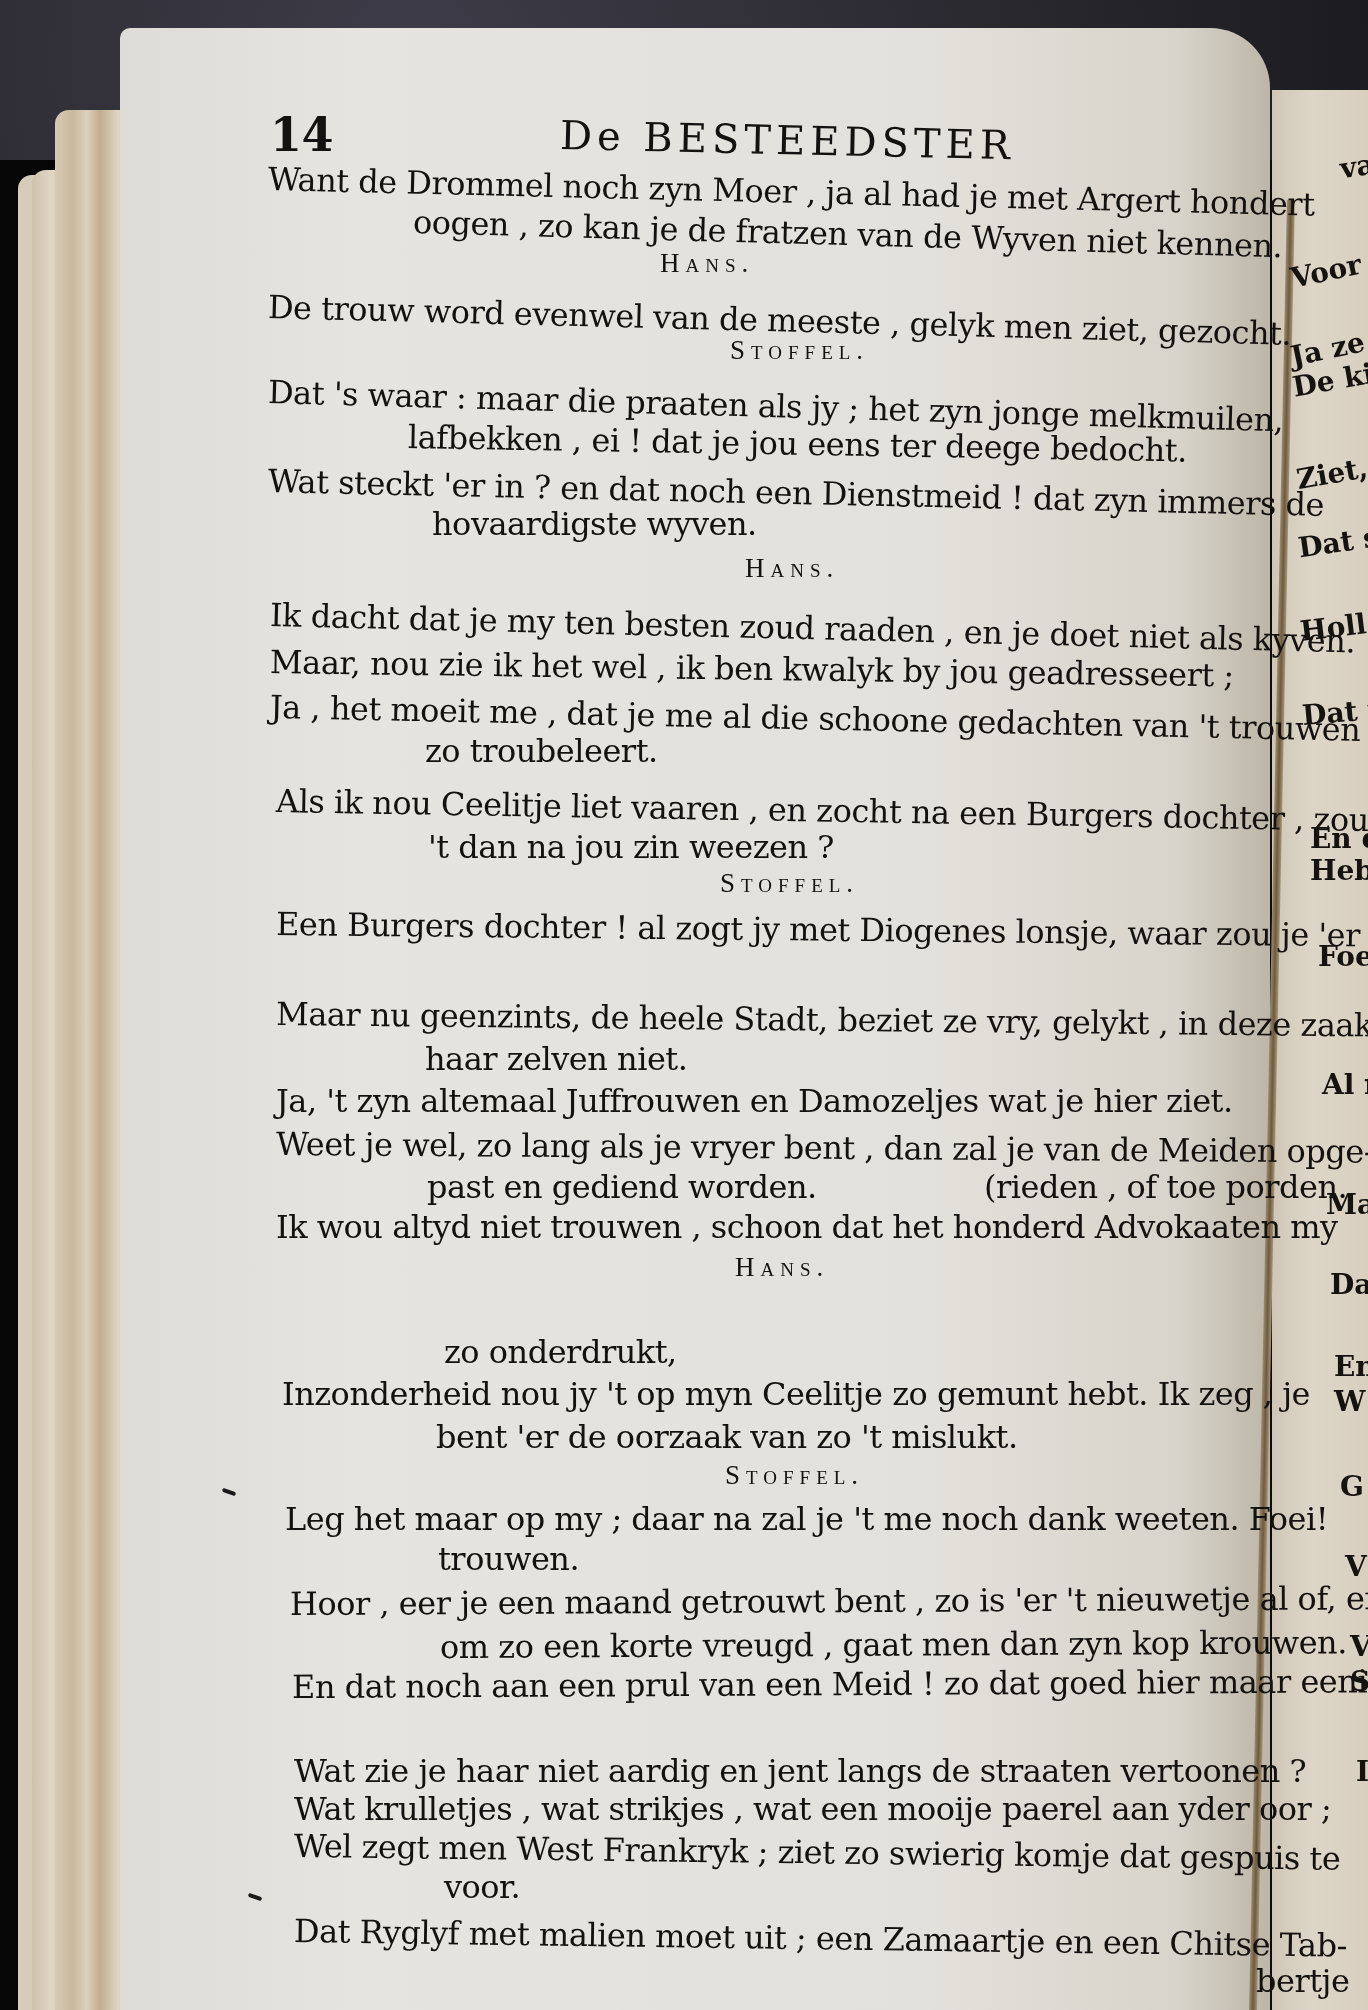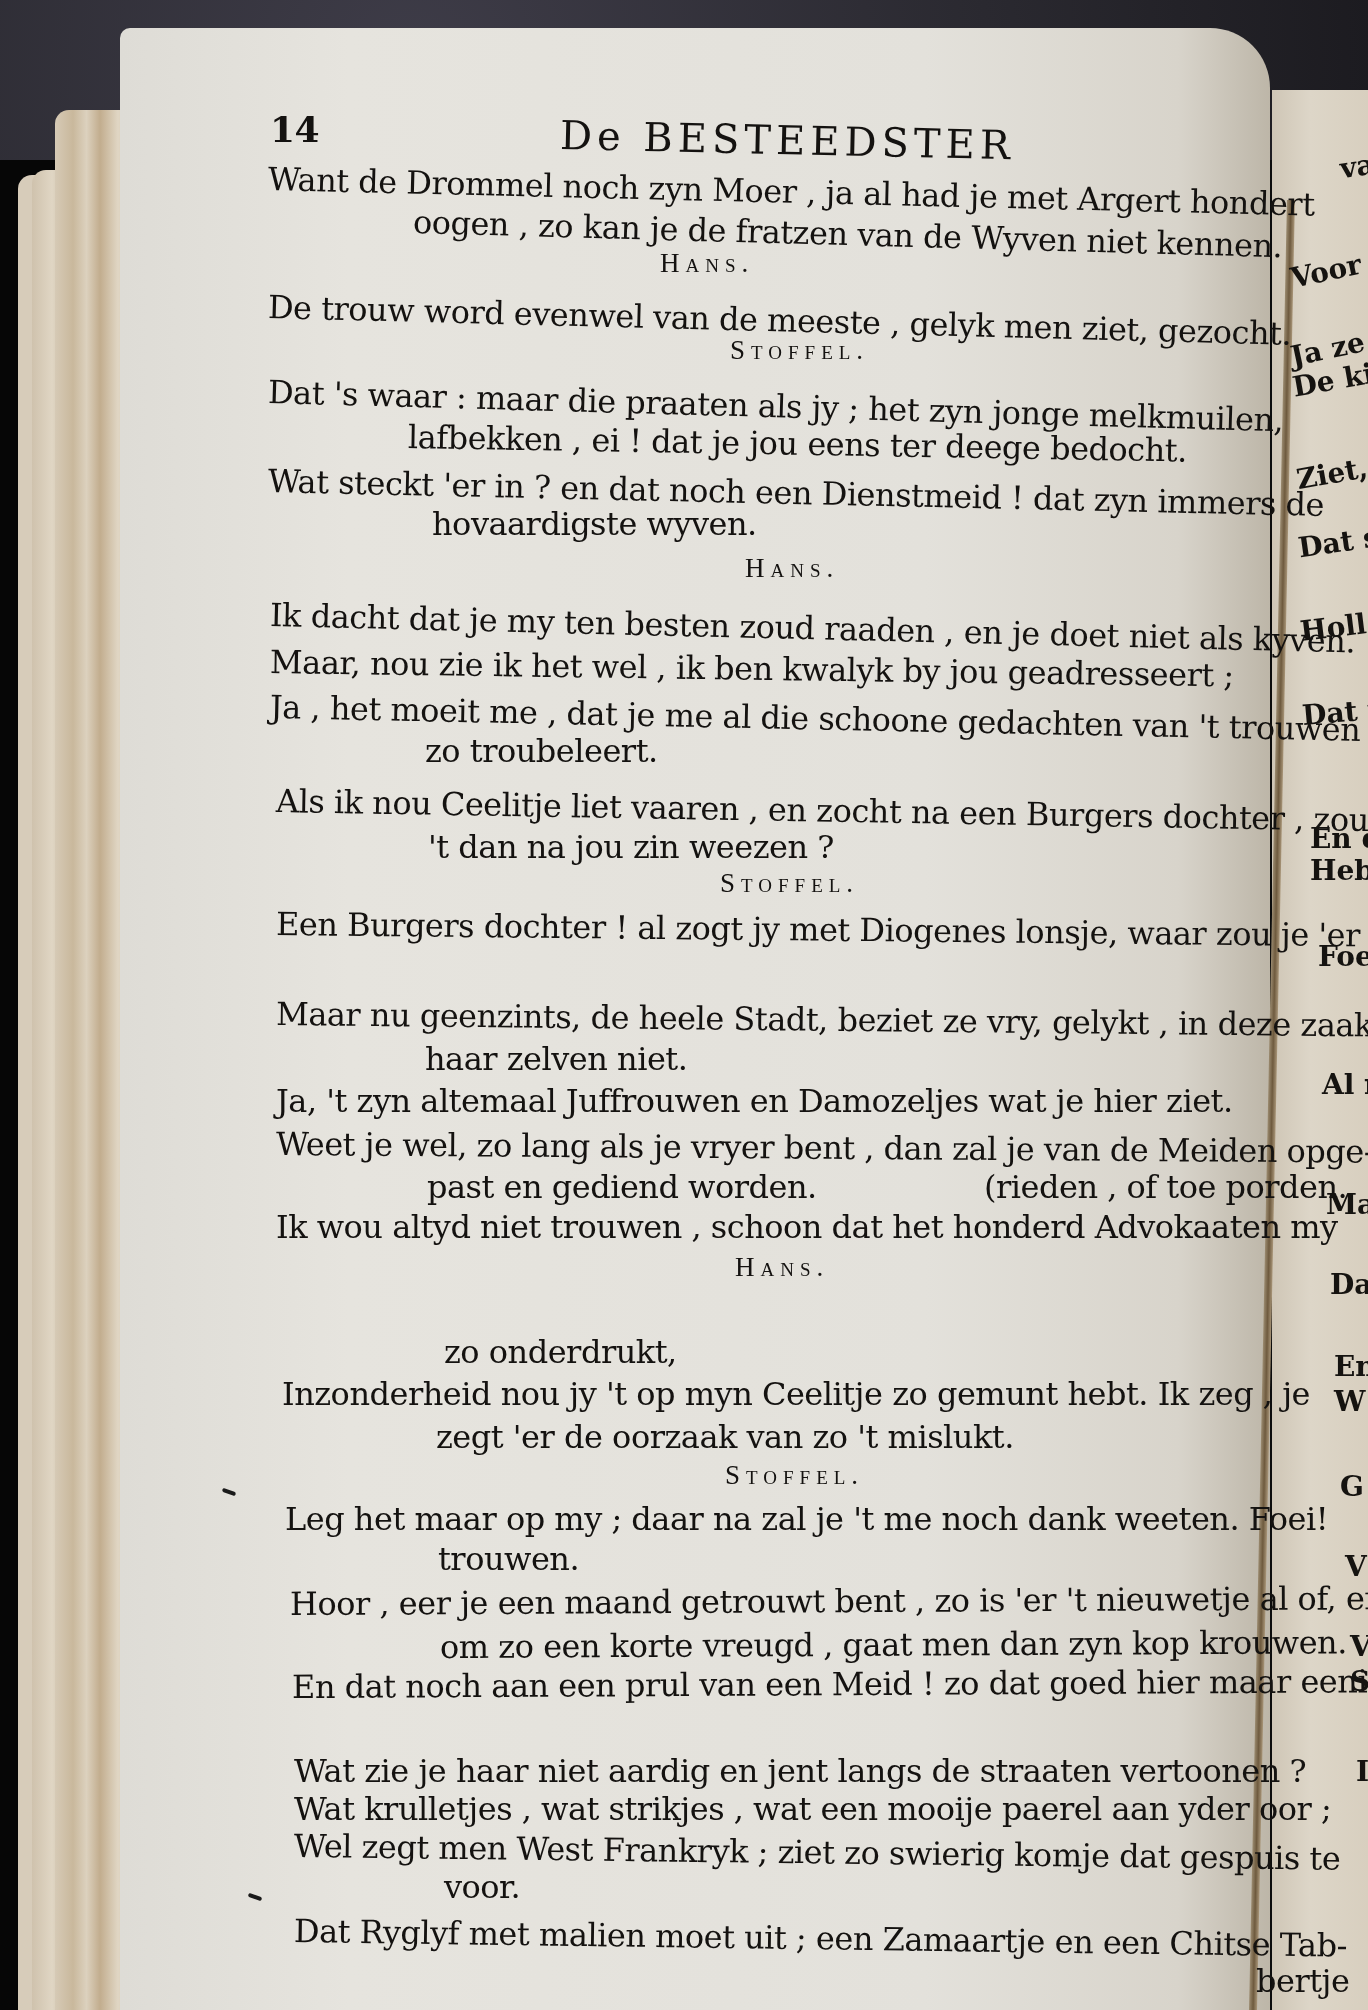--- a/index.html
+++ b/index.html
@@ -36,21 +36,21 @@
   }
   .text-block {
     position:absolute; left:0; top:0; width:1368px; height:2010px;
     color:#141210;
   }
   .line {
     position:absolute; white-space:nowrap; font-size:32px; letter-spacing:-0.5px;
     transform-origin:left center;
   }
   .speaker { font-size:27px; letter-spacing:6px; font-variant:small-caps;font-family:Liberation Serif, serif; }
-  .header-num { font-size:36px; font-weight:bold; }
+  .header-num { font-size:46px; font-weight:bold; }
   .header-title { font-size:40px; letter-spacing:5px; }
   .rp { position:absolute; white-space:nowrap; font-size:28px; color:#151310; font-weight:bold; }
   .mark { position:absolute; width:14px; height:4px; background:#1a1a1a; border-radius:2px; transform:rotate(20deg); }
 </style>
 </head>
 <body>
 
 <div class="bg-cloth"></div>
 <div class="bg-dark-left"></div>
 <div class="page-stack s3"></div>
@@ -85,21 +85,21 @@
   <div class="line" style="left:276px;top:995px;transform:rotate(0.6deg);">Maar nu geenzints, de heele Stadt, beziet ze vry, gelykt , in deze zaak,</div>
   <div class="line" style="left:425px;top:1040px;">haar zelven niet.</div>
   <div class="line" style="left:276px;top:1082px;">Ja, 't zyn altemaal Juffrouwen en Damozeljes wat je hier ziet.</div>
   <div class="line" style="left:276px;top:1125px;transform:rotate(0.4deg);">Weet je wel, zo lang als je vryer bent ,  dan zal je van de Meiden opge-</div>
   <div class="line" style="left:427px;top:1168px;">past en gediend worden.</div>
   <div class="line" style="left:984px;top:1168px;">(rieden ,  of toe porden.</div>
   <div class="line" style="left:276px;top:1208px;">Ik wou altyd niet trouwen ,  schoon dat het honderd Advokaaten my</div>
   <div class="line speaker" style="left:735px;top:1252px;">Hans.</div>
   <div class="line" style="left:444px;top:1333px;">zo onderdrukt,</div>
   <div class="line" style="left:282px;top:1375px;">Inzonderheid  nou jy 't op myn Ceelitje  zo gemunt hebt.  Ik zeg , je</div>
-  <div class="line" style="left:436px;top:1418px;">zegt 'er de oorzaak van zo 't mislukt.</div>
+  <div class="line" style="left:436px;top:1418px;">bent 'er de oorzaak van zo 't mislukt.</div>
   <div class="line speaker" style="left:725px;top:1460px;">Stoffel.</div>
   <div class="line" style="left:285px;top:1500px;">Leg het maar op my ;  daar na zal je 't me noch dank weeten.   Foei!</div>
   <div class="line" style="left:438px;top:1540px;">trouwen.</div>
   <div class="line" style="left:290px;top:1585px;transform:rotate(-0.3deg);">Hoor , eer je een maand getrouwt bent , zo is 'er 't nieuwetje al of, en</div>
   <div class="line" style="left:440px;top:1628px;transform:rotate(-0.3deg);">om zo een korte vreugd ,  gaat men dan zyn  kop krouwen.</div>
   <div class="line" style="left:292px;top:1668px;transform:rotate(-0.3deg);">En dat noch aan een prul van een Meid !  zo dat goed hier maar eenige</div>
   <div class="line" style="left:294px;top:1752px;">Wat zie je haar niet aardig en  jent  langs de straaten vertoonen ?</div>
   <div class="line" style="left:294px;top:1790px;">Wat krulletjes ,  wat strikjes ,  wat een mooije paerel aan yder oor ;</div>
   <div class="line" style="left:294px;top:1827px;transform:rotate(0.7deg);">Wel zegt men West Frankryk ; ziet zo swierig komje dat gespuis te</div>
   <div class="line" style="left:444px;top:1868px;">voor.</div>

